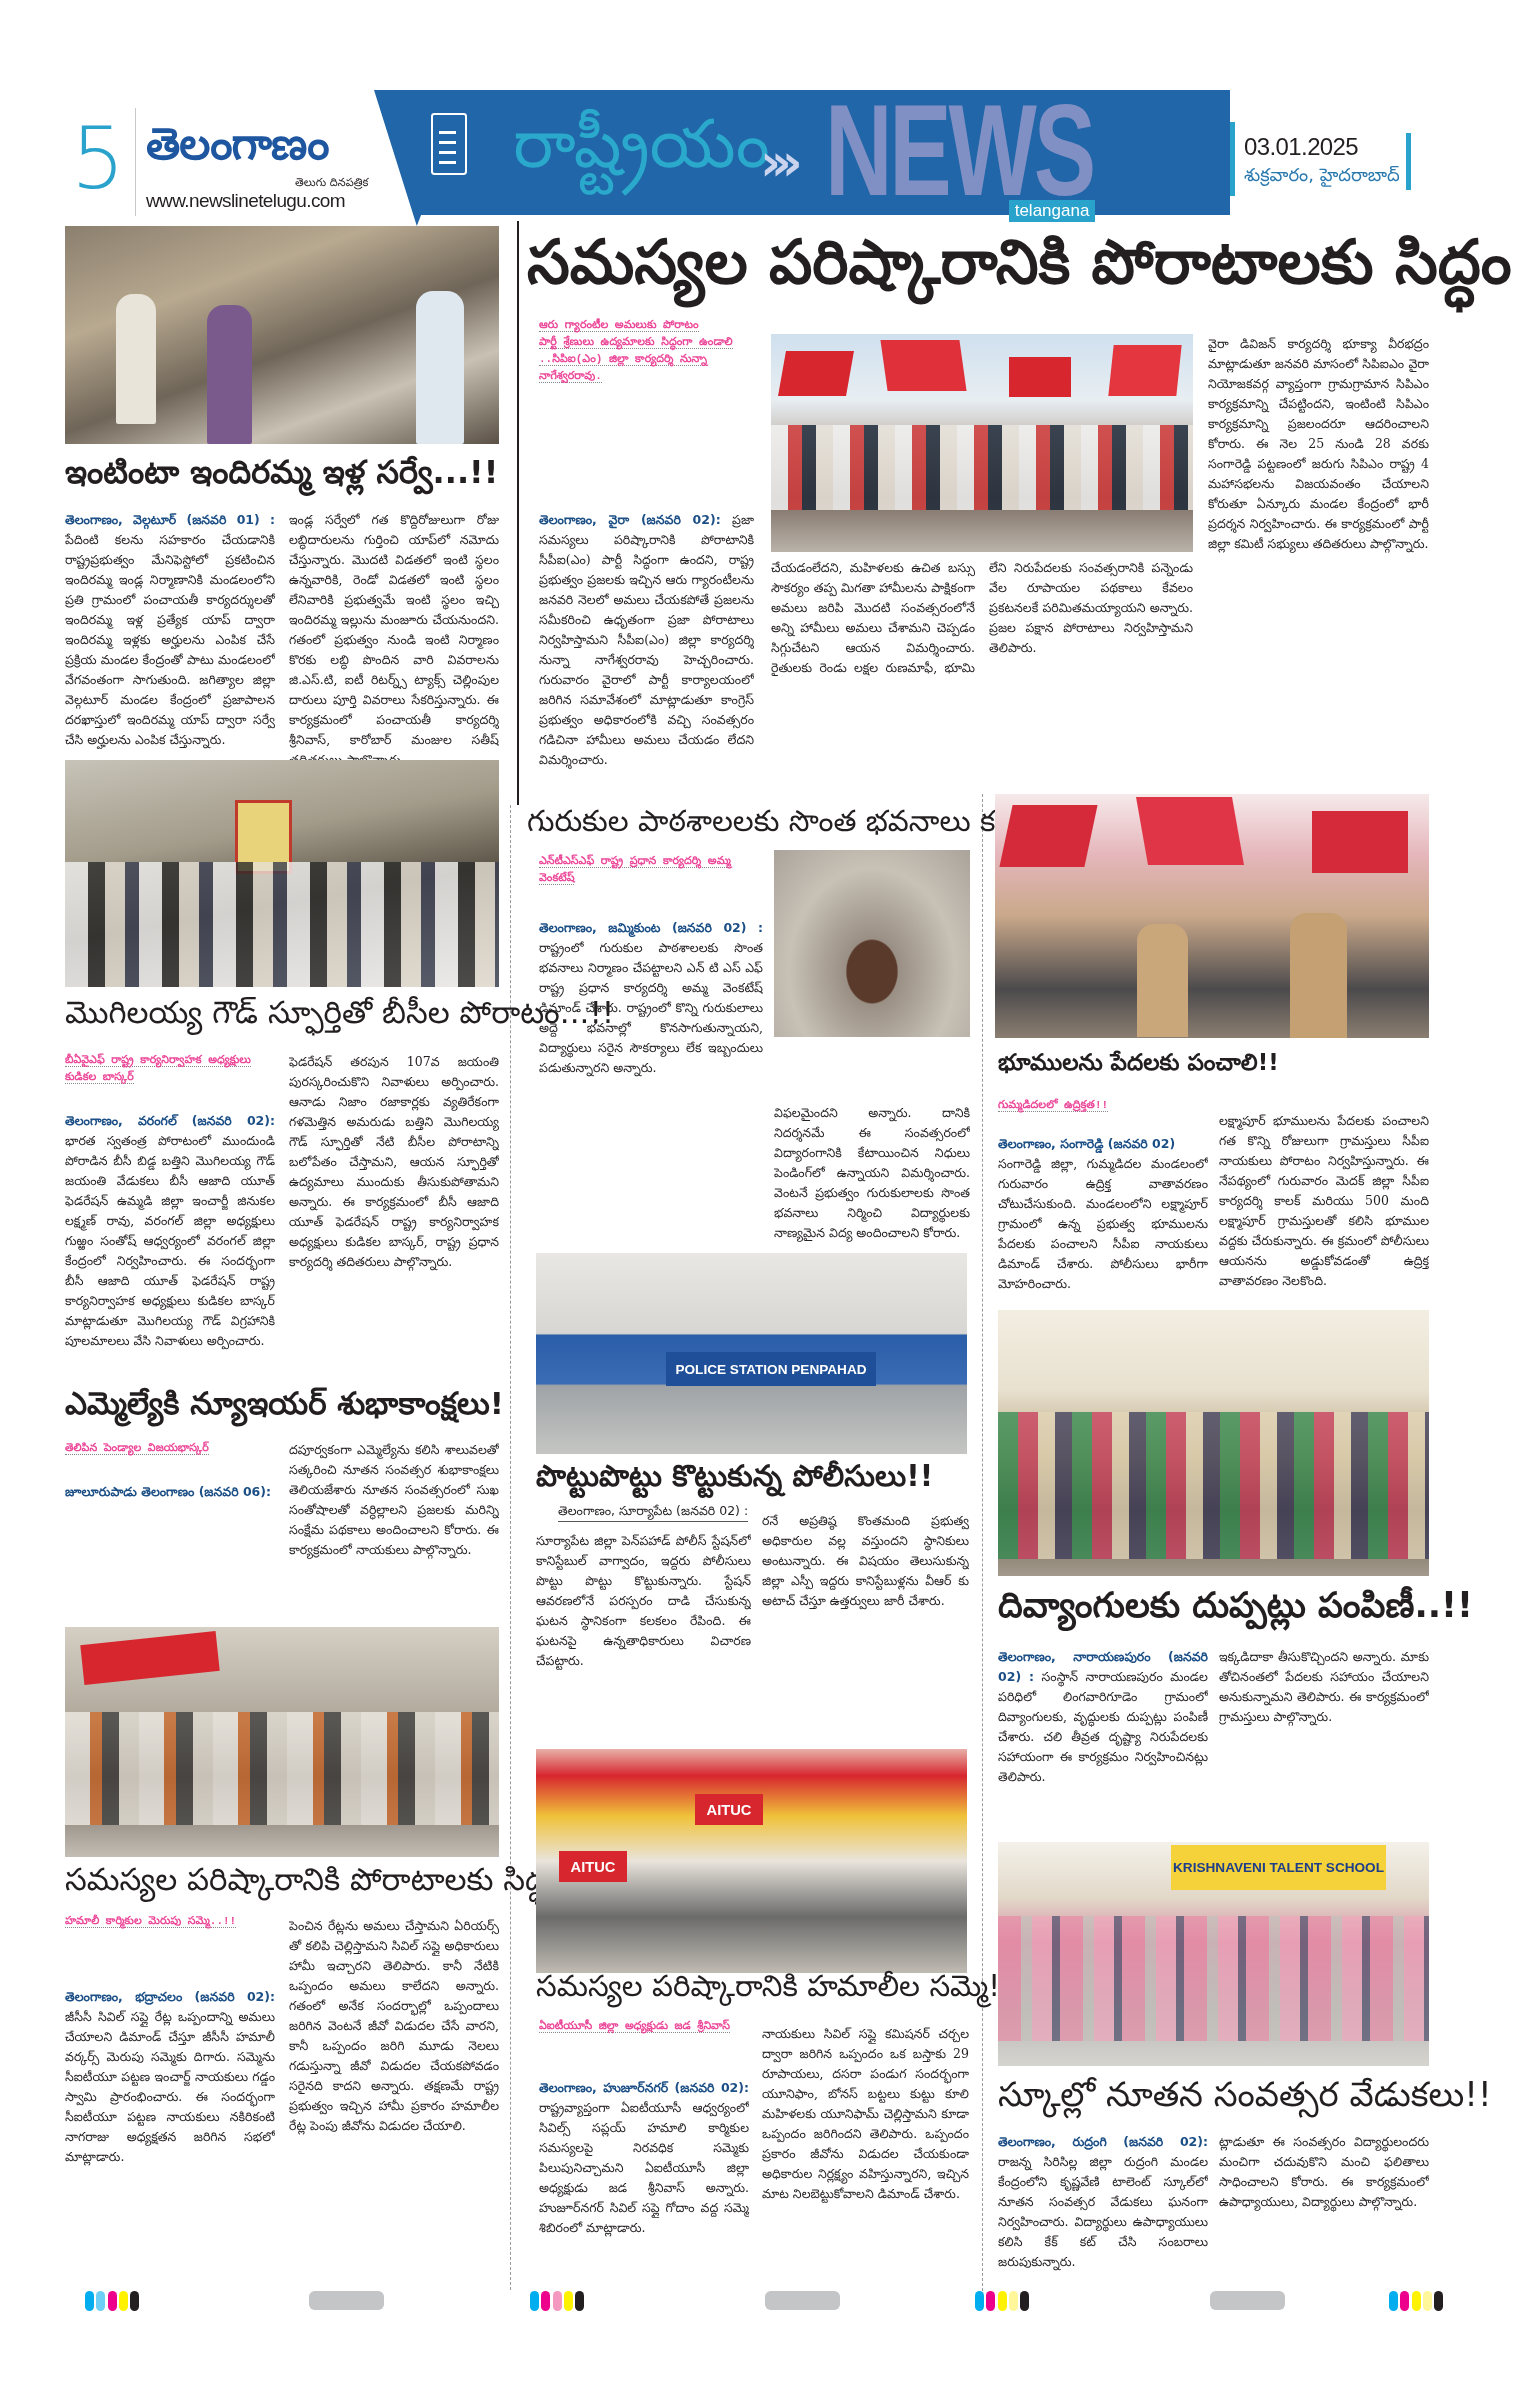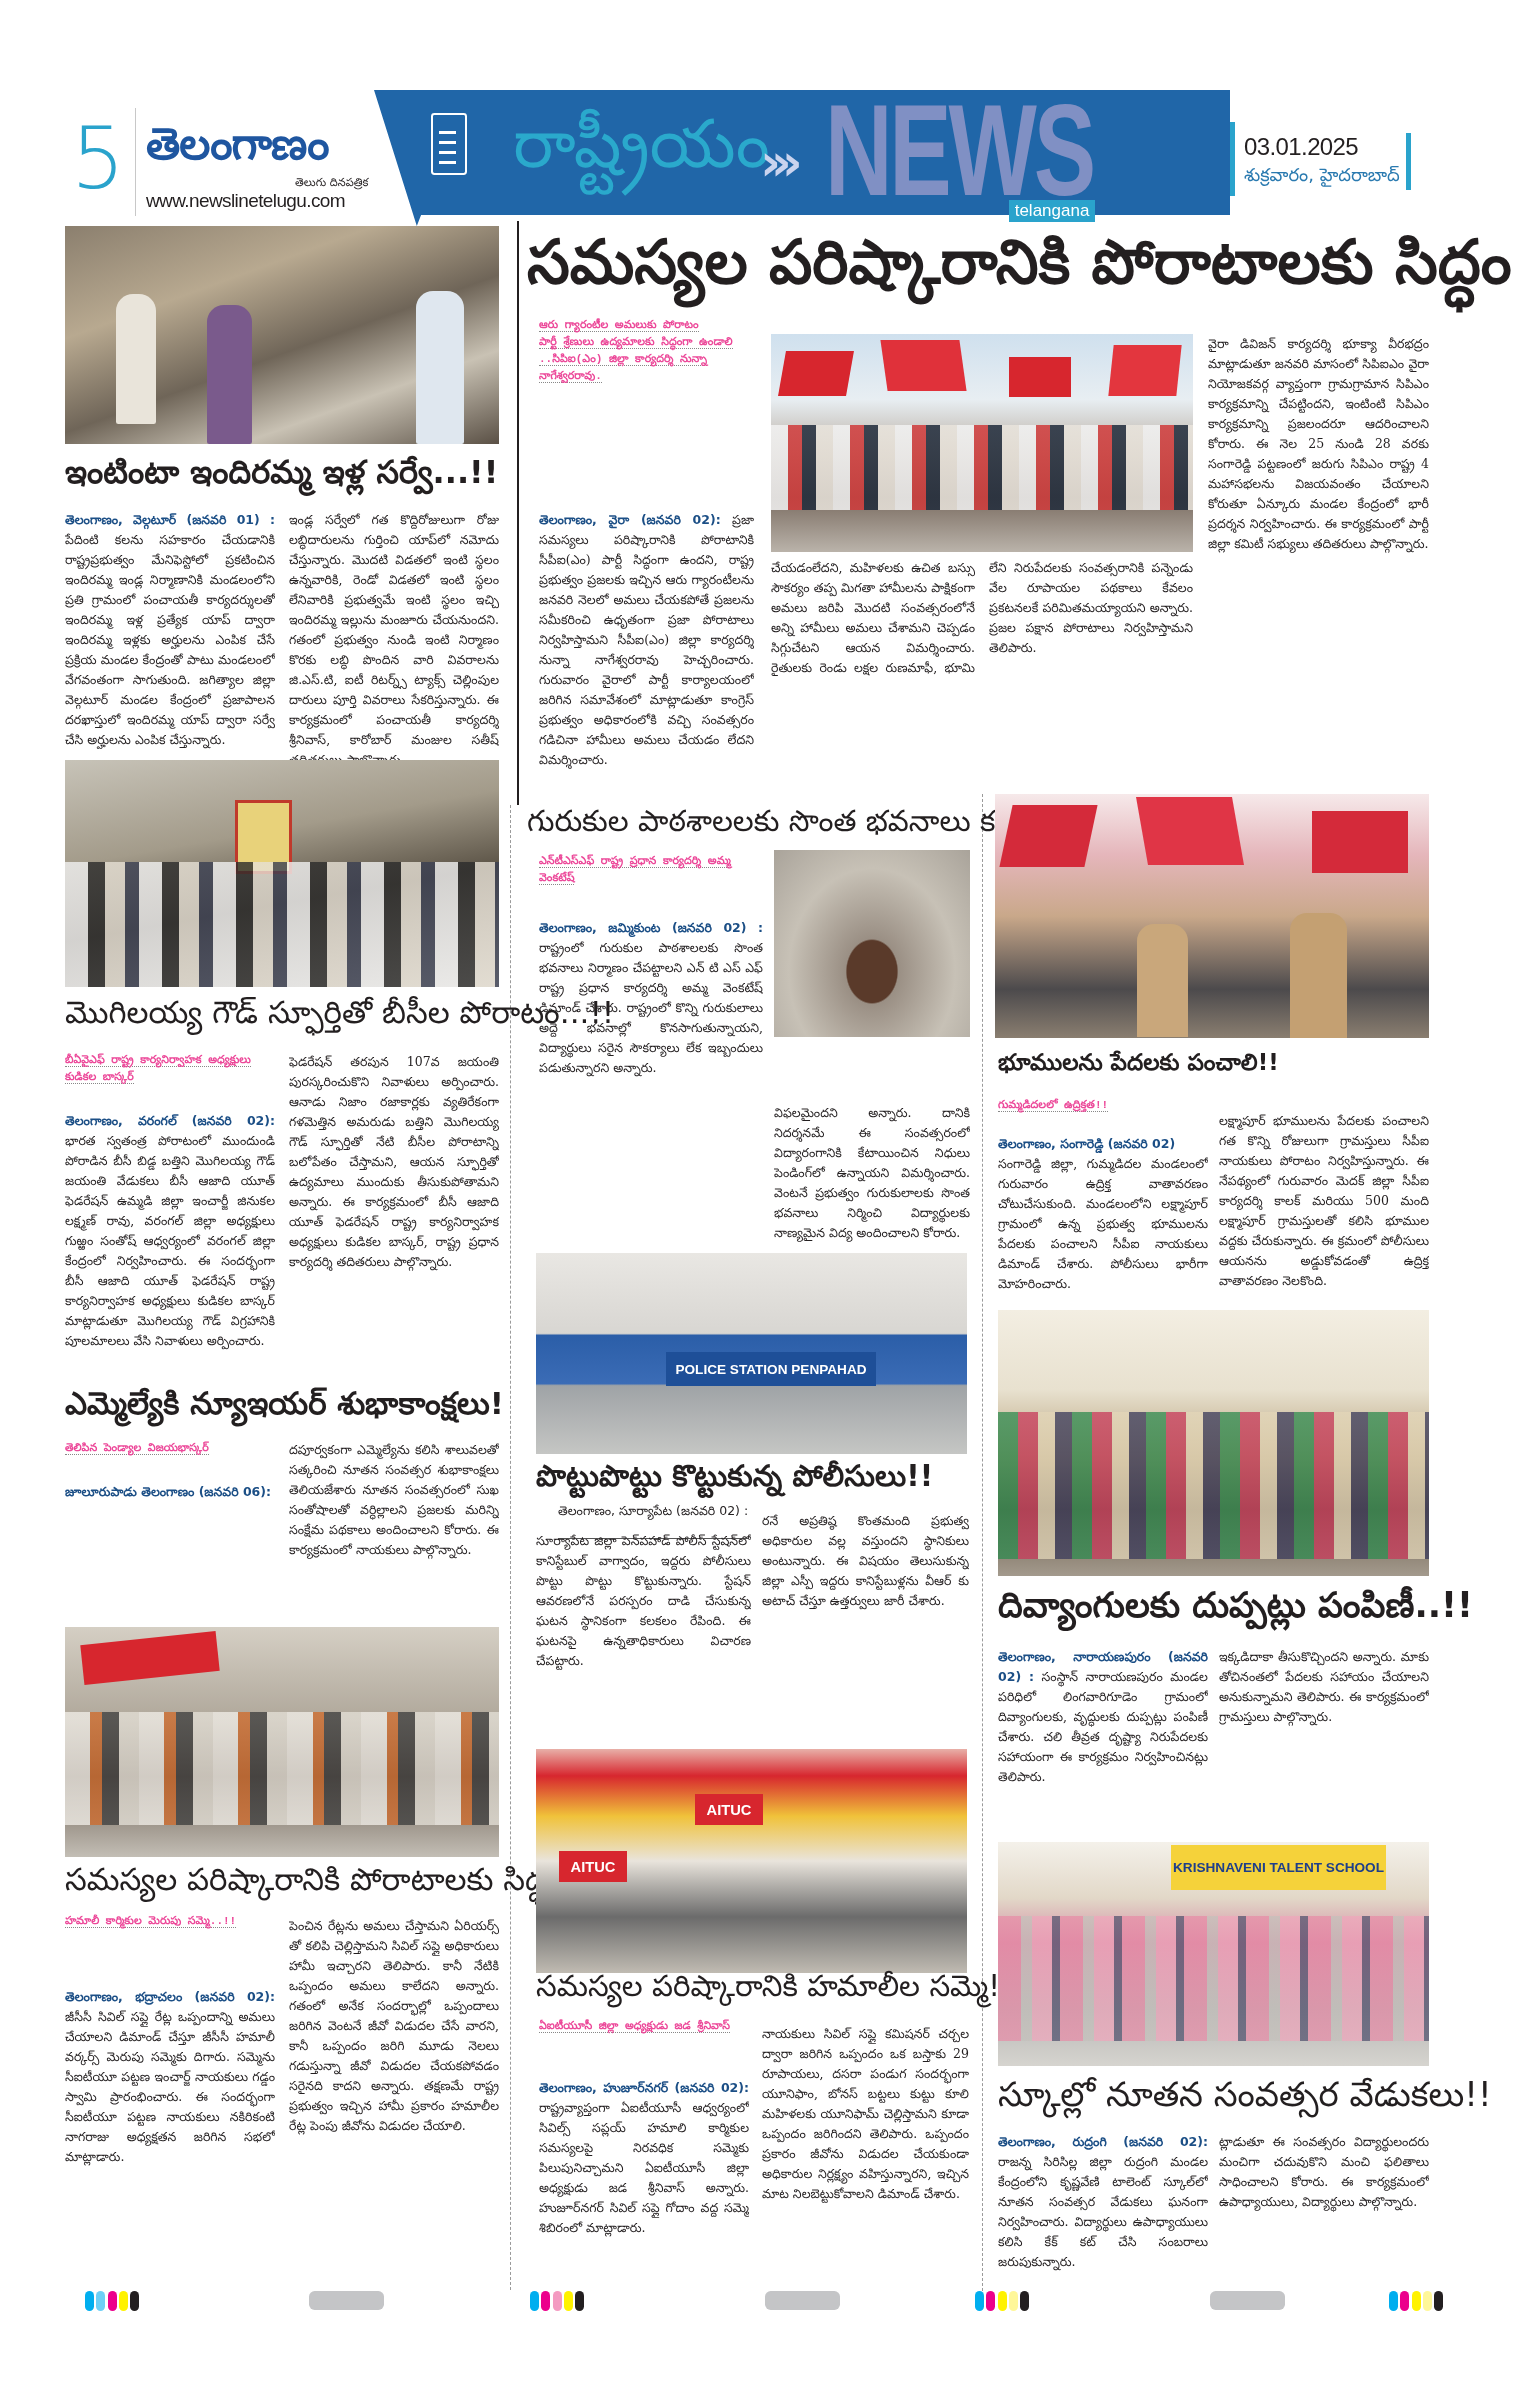--- a/index.html
+++ b/index.html
@@ -25,21 +25,21 @@
   
   .col-rule{position:absolute;width:0;border-left:1.7px dashed #9a9a9a;}
   .col-rule.solid{border-left:2.8px solid #231f20;}
   .photo{position:absolute;overflow:hidden;}
   .headline{position:absolute;font-family:"DejaVu Sans",sans-serif;font-weight:bold;color:#231f20;line-height:1.15;white-space:nowrap;}
   .headline.light{font-weight:normal;}
   .subhead{position:absolute;font-family:Liberation Mono, monospace;font-weight:bold;color:#ec4899;font-size:11px;line-height:1.55;}
   .subhead span{display:inline;border-bottom:1.1px dotted #888;}
   .body-text{position:absolute;font-family:"DejaVu Serif",serif;font-size:12.5px;line-height:1.6;color:#231f20;text-align:justify;overflow:hidden;}
   .dateline{color:#1c4f86;font-weight:bold;font-family:"DejaVu Sans",sans-serif;}
-  .dateline-plain{position:absolute;font-size:12.5px;color:#231f20;border-bottom:1.1px solid #555;padding-bottom:17px;}
+  .dateline-plain{position:absolute;font-size:12.5px;color:#231f20;border-bottom:1.1px solid #555;padding-bottom:0;}
   
   .reg{position:absolute;top:2291px;display:flex;gap:2.3px;}
   .reg i{display:block;width:9px;height:20.4px;border-radius:4.5px 4.5px 4.5px 4.5px;}
   .gray-block{position:absolute;top:2291px;width:75px;height:19px;background:#c4c5c7;border-radius:5.7px;}
 </style>
 </head>
 <body>
 
 <div class="abs page-num">5</div>
 <div class="abs vline"></div>

